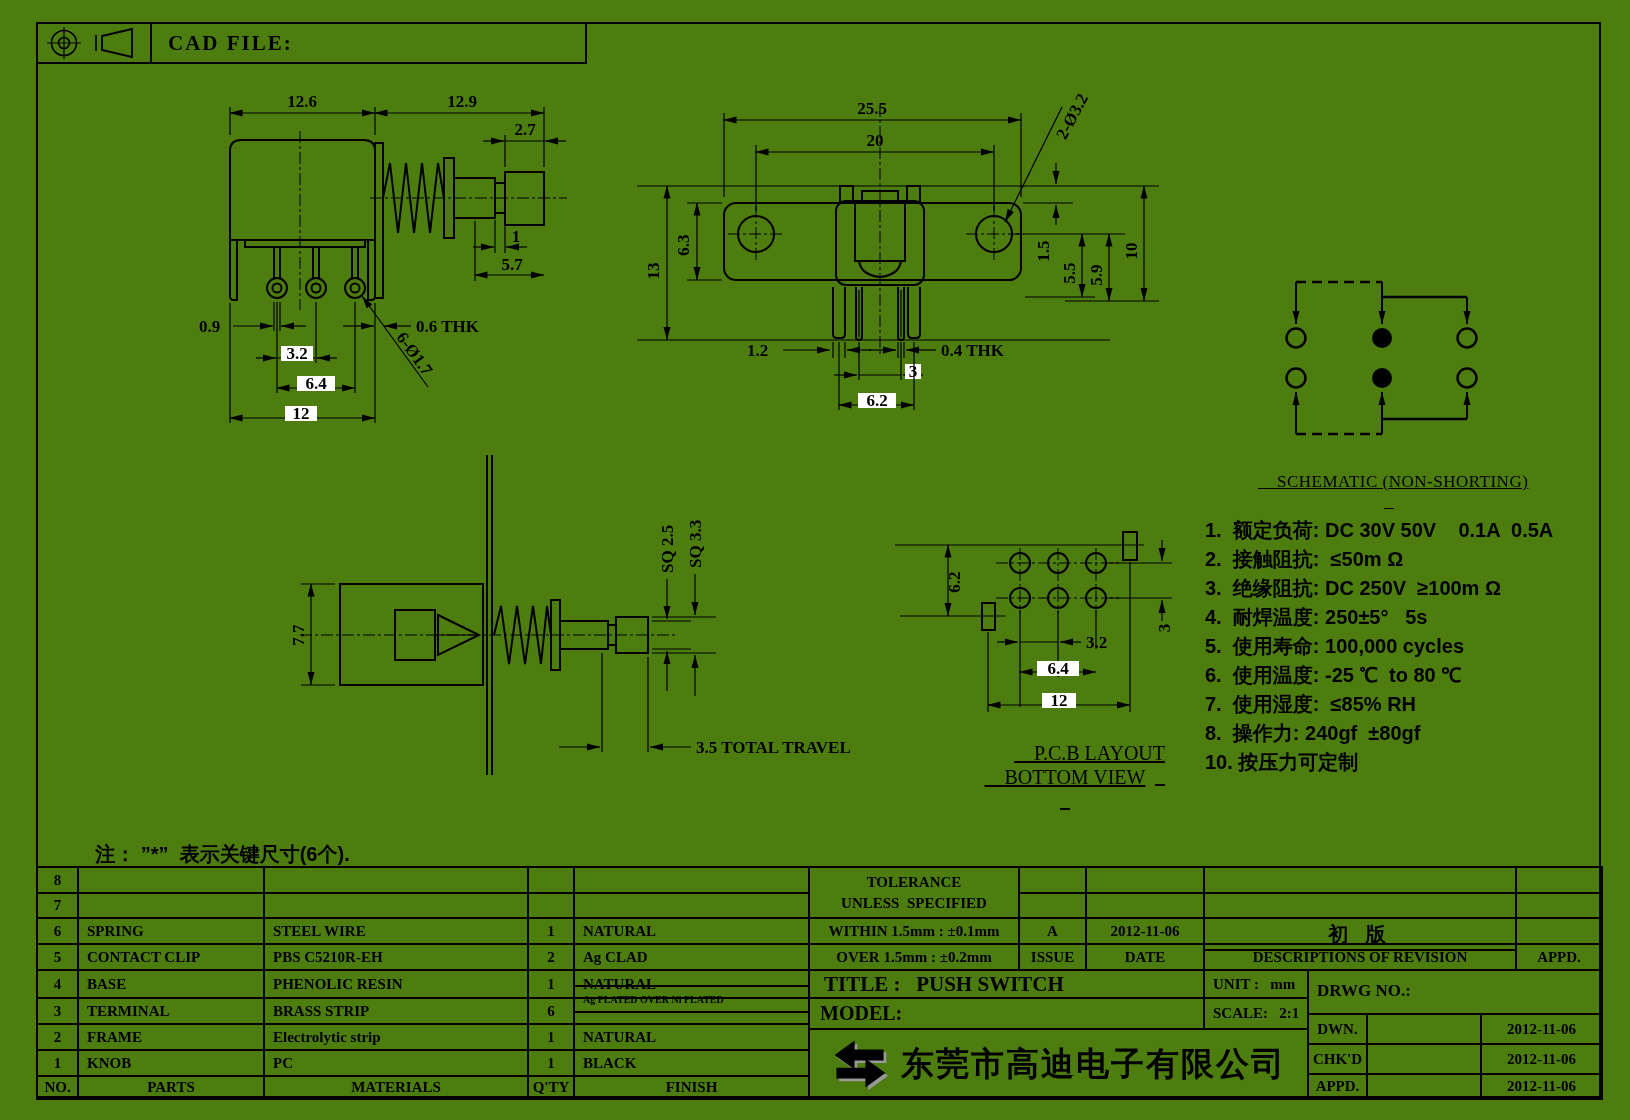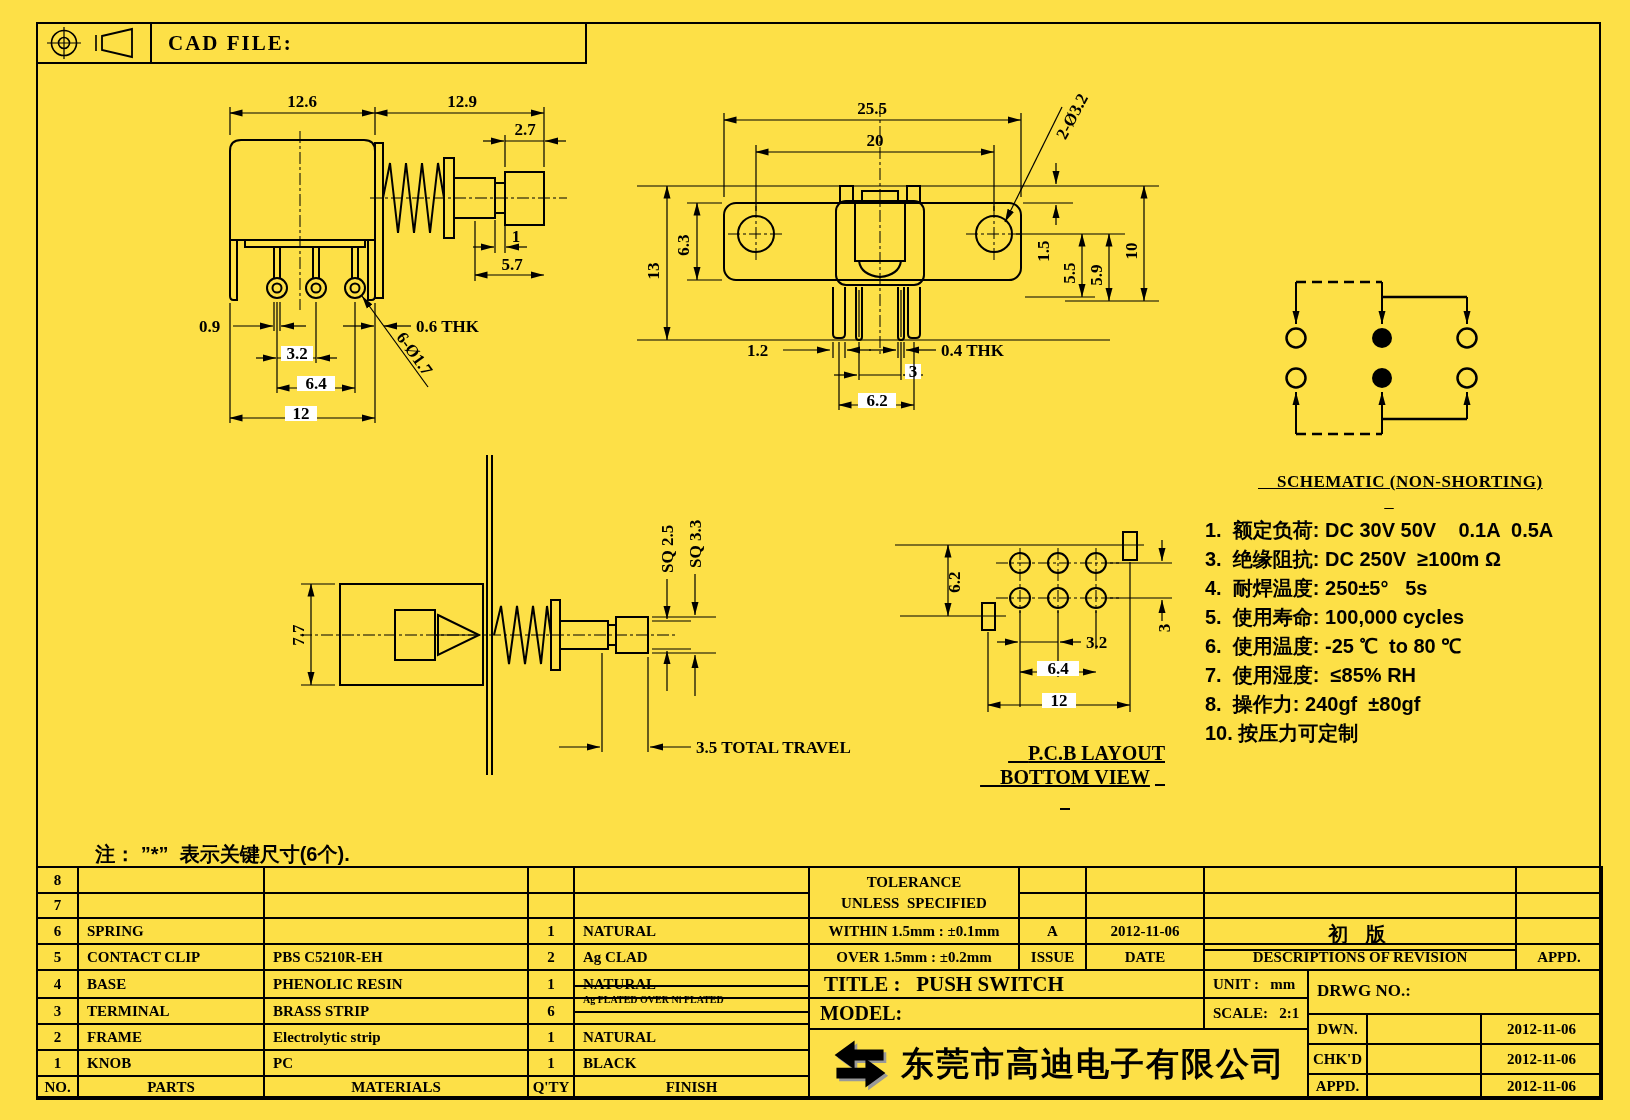--- a/index.html
+++ b/index.html
@@ -1,29 +1,29 @@
 <!DOCTYPE html>
 <html><head>
 <meta charset="utf-8">
 <style>
   html,body{margin:0;padding:0;background:#fff}
-  #sheet{position:relative;width:1630px;height:1120px;background:#fde047;color:#000;
+  #sheet{position:relative;width:1630px;height:1120px;background:#4d7c0f;color:#000;
          font-family:"Liberation Serif",serif;overflow:hidden}
   .abs{position:absolute}
   svg.view{position:absolute;overflow:visible}
   svg .o{fill:none;stroke:#000;stroke-width:2}
   svg .d{fill:none;stroke:#000;stroke-width:1.2}
   svg .cl{fill:none;stroke:#000;stroke-width:1;stroke-dasharray:12 3 3 3}
   svg .dsh{fill:none;stroke:#000;stroke-width:2.4;stroke-dasharray:10 6}
   svg text{font:bold 17px "Liberation Serif",serif;fill:#000}
   .cell{position:absolute;border:2px solid #000;box-sizing:border-box;display:flex;
         align-items:center;justify-content:center;font:bold 15px "Liberation Serif",serif;
         white-space:pre;overflow:hidden;background:transparent}
   .cell.l{justify-content:flex-start;padding-left:8px}
-  .lbl{position:absolute;font-weight:bold;color:#000;white-space:pre}
+  .lbl{position:absolute;font-weight:normal;color:#000;white-space:pre}
   .u{text-decoration:underline}
   .param-title{font:bold 21px "Liberation Sans",sans-serif;margin:0 0 7px 82px;white-space:pre}
   .param-line{font:bold 20px "Liberation Sans",sans-serif;line-height:29px;white-space:pre}
   .note{font:bold 20px "Liberation Sans",sans-serif}
   .company-name{font:bold 33px "Liberation Sans",sans-serif;letter-spacing:2px;margin-left:12px}
 </style>
 </head>
 <body>
 
 <div id="sheet">
@@ -305,20 +305,21 @@
   </svg>
   <div class="lbl u" style="left:965px;top:719px;width:200px;text-align:right;font-size:20px;font-family:'Liberation Serif',serif">
     <span>P.C.B LAYOUT</span>
   </div>
   <div class="lbl u" style="left:965px;top:743px;width:200px;text-align:center;font-size:20px;font-family:'Liberation Serif',serif">
     <span>BOTTOM VIEW</span>
   </div>
 
   <div class="abs" style="left:1205px;top:516px;width:425px">
     <div class="param-line">1.  额定负荷: DC 30V 50V    0.1A  0.5A</div>
+    <div class="param-line">2.  接触阻抗:  ≤50m Ω</div>
     <div class="param-line">3.  绝缘阻抗: DC 250V  ≥100m Ω</div>
     <div class="param-line">4.  耐焊温度: 250±5°   5s</div>
     <div class="param-line">5.  使用寿命: 100,000 cycles</div>
     <div class="param-line">6.  使用温度: -25 ℃  to 80 ℃</div>
     <div class="param-line">7.  使用湿度:  ≤85% RH</div>
     <div class="param-line">8.  操作力: 240gf  ±80gf</div>
     <div class="param-line">10. 按压力可定制</div>
   </div>
 
   <div class="lbl note" style="left:73px;top:818px">
@@ -342,20 +343,21 @@
     <div class="cell l" style="left:41px;top:51px;width:188px;height:28px">SPRING</div>
     <div class="cell l" style="left:41px;top:77px;width:188px;height:28px">CONTACT CLIP</div>
     <div class="cell l" style="left:41px;top:103px;width:188px;height:30px">BASE</div>
     <div class="cell l" style="left:41px;top:131px;width:188px;height:28px">TERMINAL</div>
     <div class="cell l" style="left:41px;top:157px;width:188px;height:28px">FRAME</div>
     <div class="cell l" style="left:41px;top:183px;width:188px;height:28px">KNOB</div>
     <div class="cell" style="left:41px;top:209px;width:188px;height:25px">PARTS</div>
 
     <div class="cell l" style="left:227px;top:0;width:266px;height:28px"></div>
     <div class="cell l" style="left:227px;top:26px;width:266px;height:27px"></div>
+    <div class="cell l" style="left:227px;top:51px;width:266px;height:28px">STEEL WIRE</div>
     <div class="cell l" style="left:227px;top:77px;width:266px;height:28px">PBS C5210R-EH</div>
     <div class="cell l" style="left:227px;top:103px;width:266px;height:30px">PHENOLIC RESIN</div>
     <div class="cell l" style="left:227px;top:131px;width:266px;height:28px">BRASS STRIP</div>
     <div class="cell l" style="left:227px;top:183px;width:266px;height:28px">PC</div>
     <div class="cell l" style="left:227px;top:157px;width:266px;height:28px">Electrolytic strip</div>
     <div class="cell" style="left:227px;top:209px;width:266px;height:25px">MATERIALS</div>
 
     <div class="cell" style="left:491px;top:0;width:48px;height:28px"></div>
     <div class="cell" style="left:491px;top:26px;width:48px;height:27px"></div>
     <div class="cell" style="left:491px;top:51px;width:48px;height:28px">1</div>

